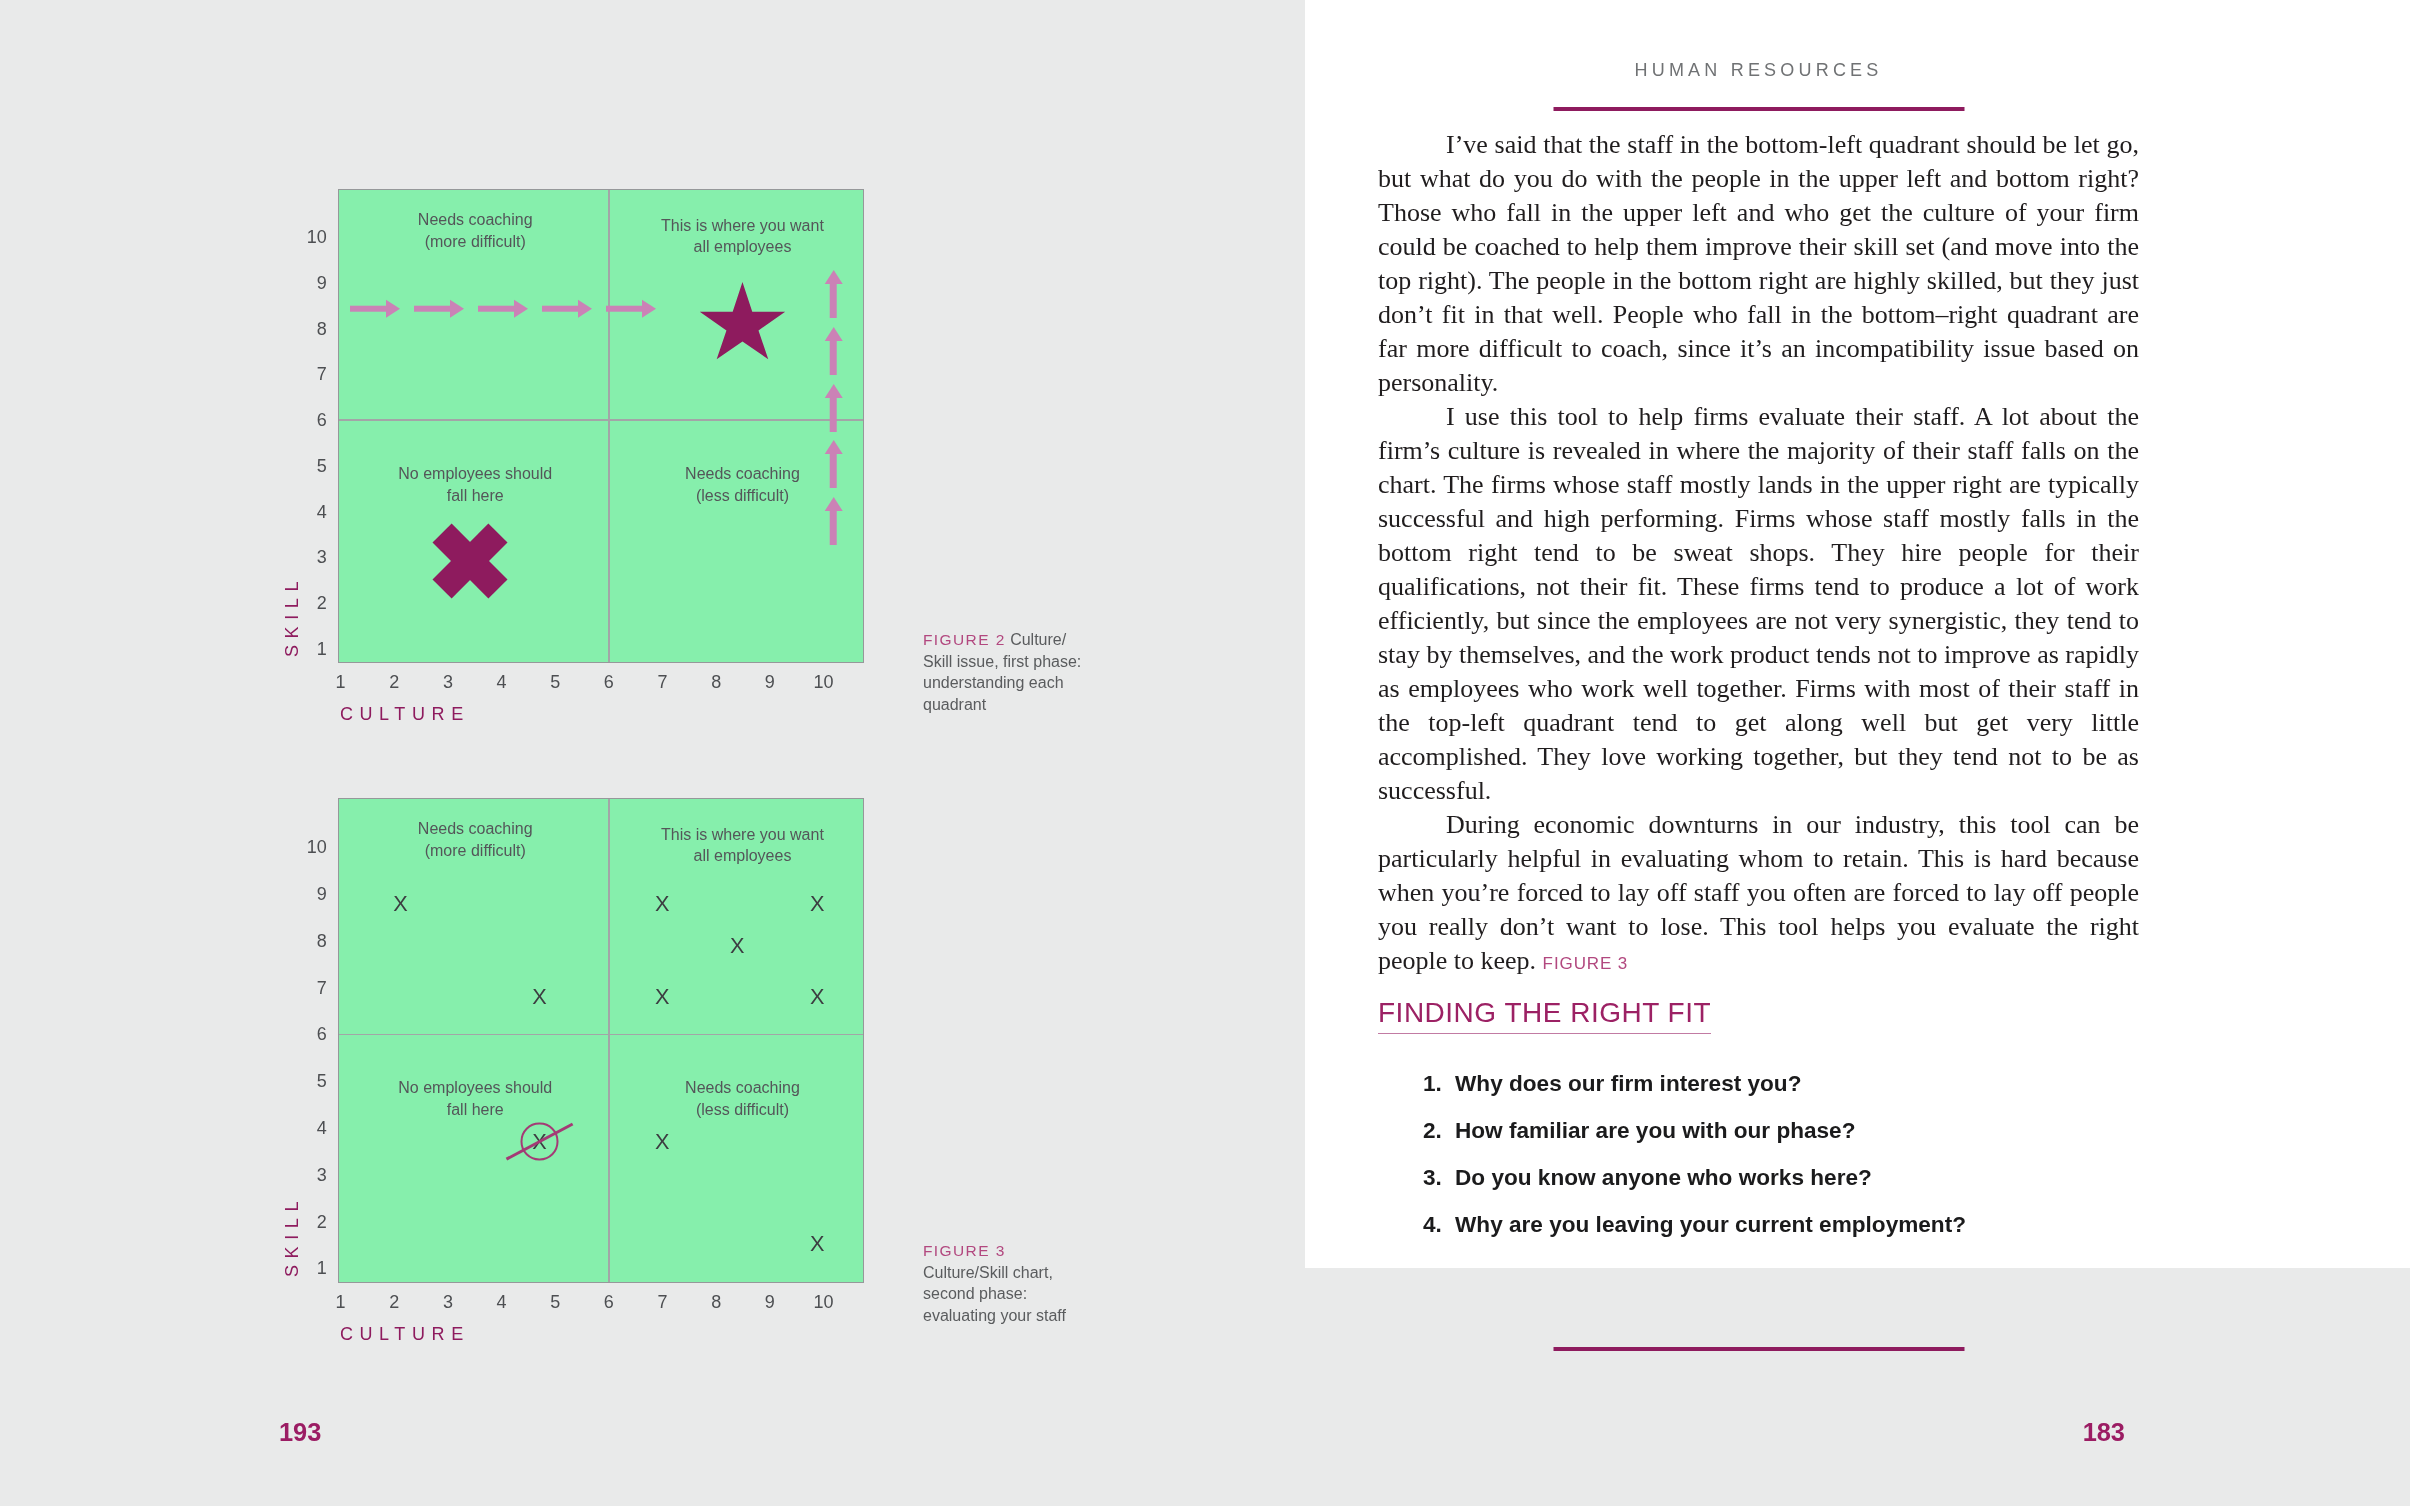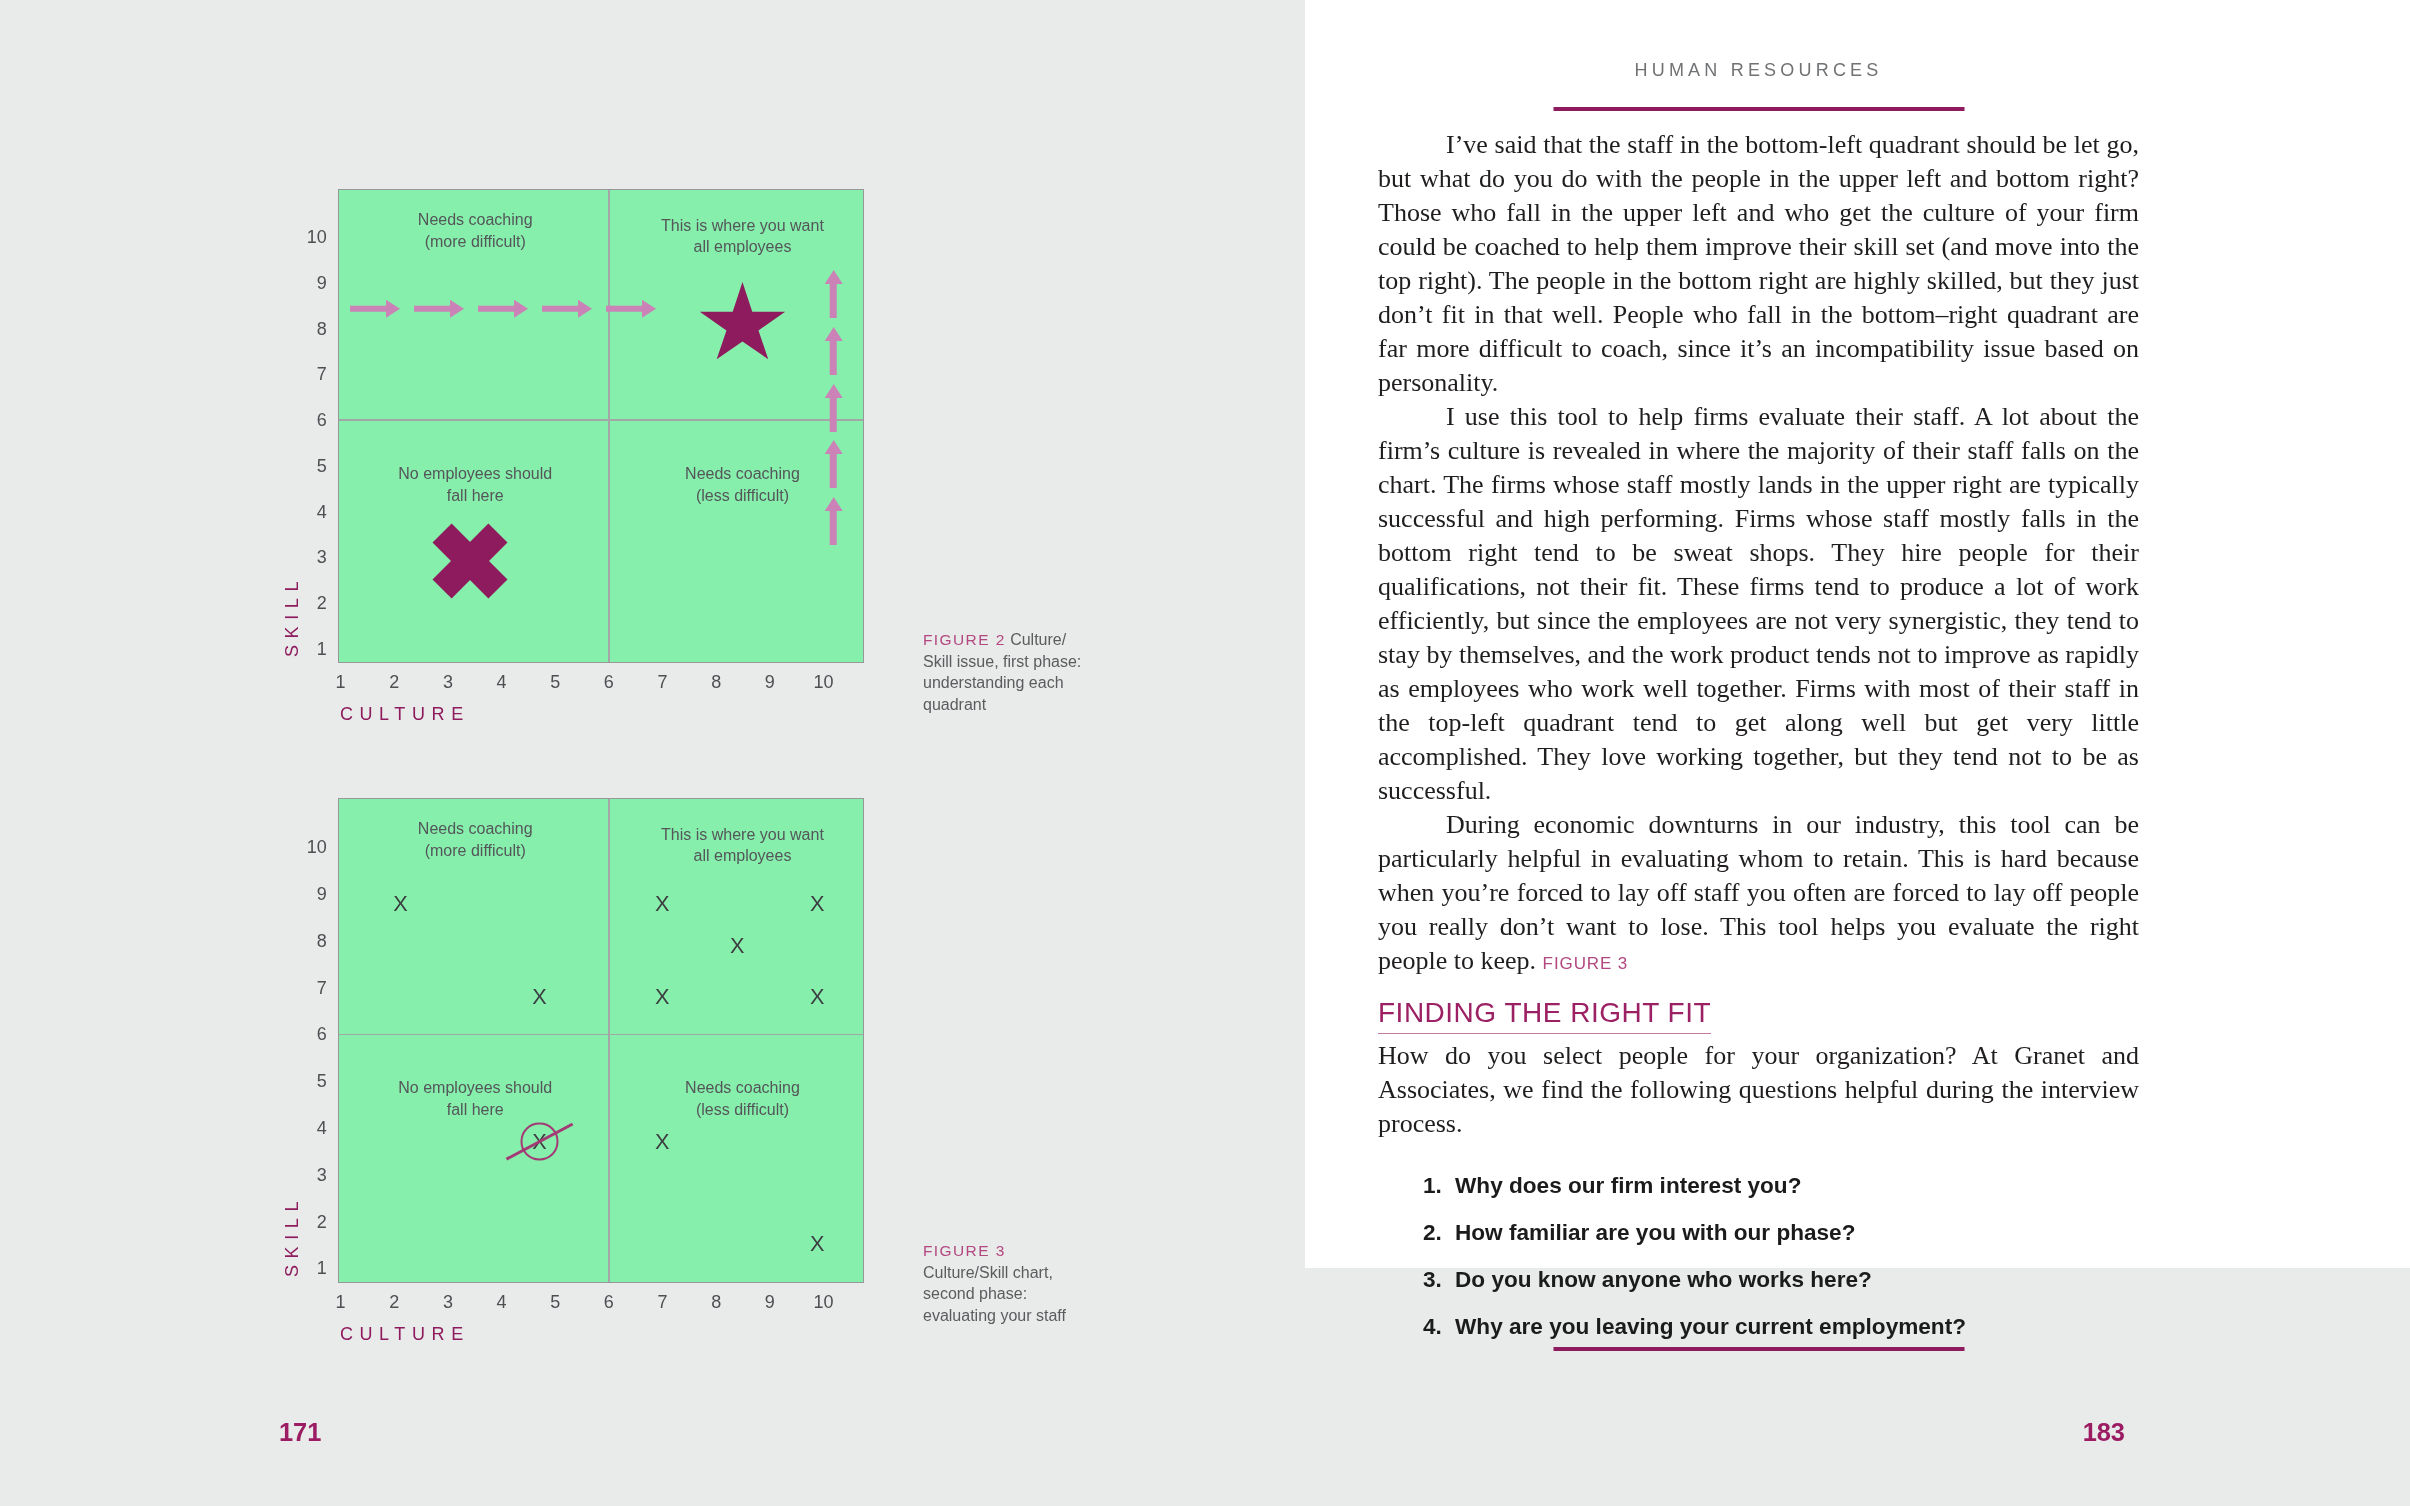--- a/index.html
+++ b/index.html
@@ -195,37 +195,36 @@
       <div class="yaxis-label">SKILL</div>
     </div>
 
     <div class="fig-caption" style="left:923px;top:1240px">
       <span class="fig-tag">FIGURE 3</span><br>
       <span>Culture/Skill chart,</span><br>
       <span>second phase:</span><br>
       <span>evaluating your staff</span>
     </div>
 
-    <div class="pagenum left">171</div>
+    <div class="pagenum left">193</div>
   </div>
 
   <div class="right-page">
     <div class="col">
 
       <div class="running-head">HUMAN RESOURCES</div>
       <div class="rule top"></div>
 
       <div class="body-text">
         <p>I’ve said that the staff in the bottom-left quadrant should be let go, but what do you do with the people in the upper left and bottom right? Those who fall in the upper left and who get the culture of your firm could be coached to help them improve their skill set (and move into the top right). The people in the bottom right are highly skilled, but they just don’t fit in that well. People who fall in the bottom–right quadrant are far more difficult to coach, since it’s an incompatibility issue based on personality.</p>
         <p>I use this tool to help firms evaluate their staff. A lot about the firm’s culture is revealed in where the majority of their staff falls on the chart. The firms whose staff mostly lands in the upper right are typically successful and high performing. Firms whose staff mostly falls in the bottom right tend to be sweat shops. They hire people for their qualifications, not their fit. These firms tend to produce a lot of work efficiently, but since the employees are not very synergistic, they tend to stay by themselves, and the work product tends not to improve as rapidly as employees who work well together. Firms with most of their staff in the top-left quadrant tend to get along well but get very little accomplished. They love working together, but they tend not to be as successful.</p>
         <p><span>During economic downturns in our industry, this tool can be particularly helpful in evaluating whom to retain. This is hard because when you’re forced to lay off staff you often are forced to lay off people you really don’t want to lose. This tool helps you evaluate the right people to keep.</span>
           <span class="figref">FIGURE 3</span></p>
 
         <h2 class="section-heading">FINDING THE RIGHT FIT</h2>
-        <p class="intro">How do you select people for your organization? At Granet and Associates, we find the following questions helpful during the interview process.</p>
 
         <div class="questions">
           <div class="question">
             <span class="qnum">1.</span>
             <span>Why does our firm interest you?</span>
           </div>
           <div class="question">
             <span class="qnum">2.</span>
             <span>How familiar are you with our phase?</span>
           </div>

